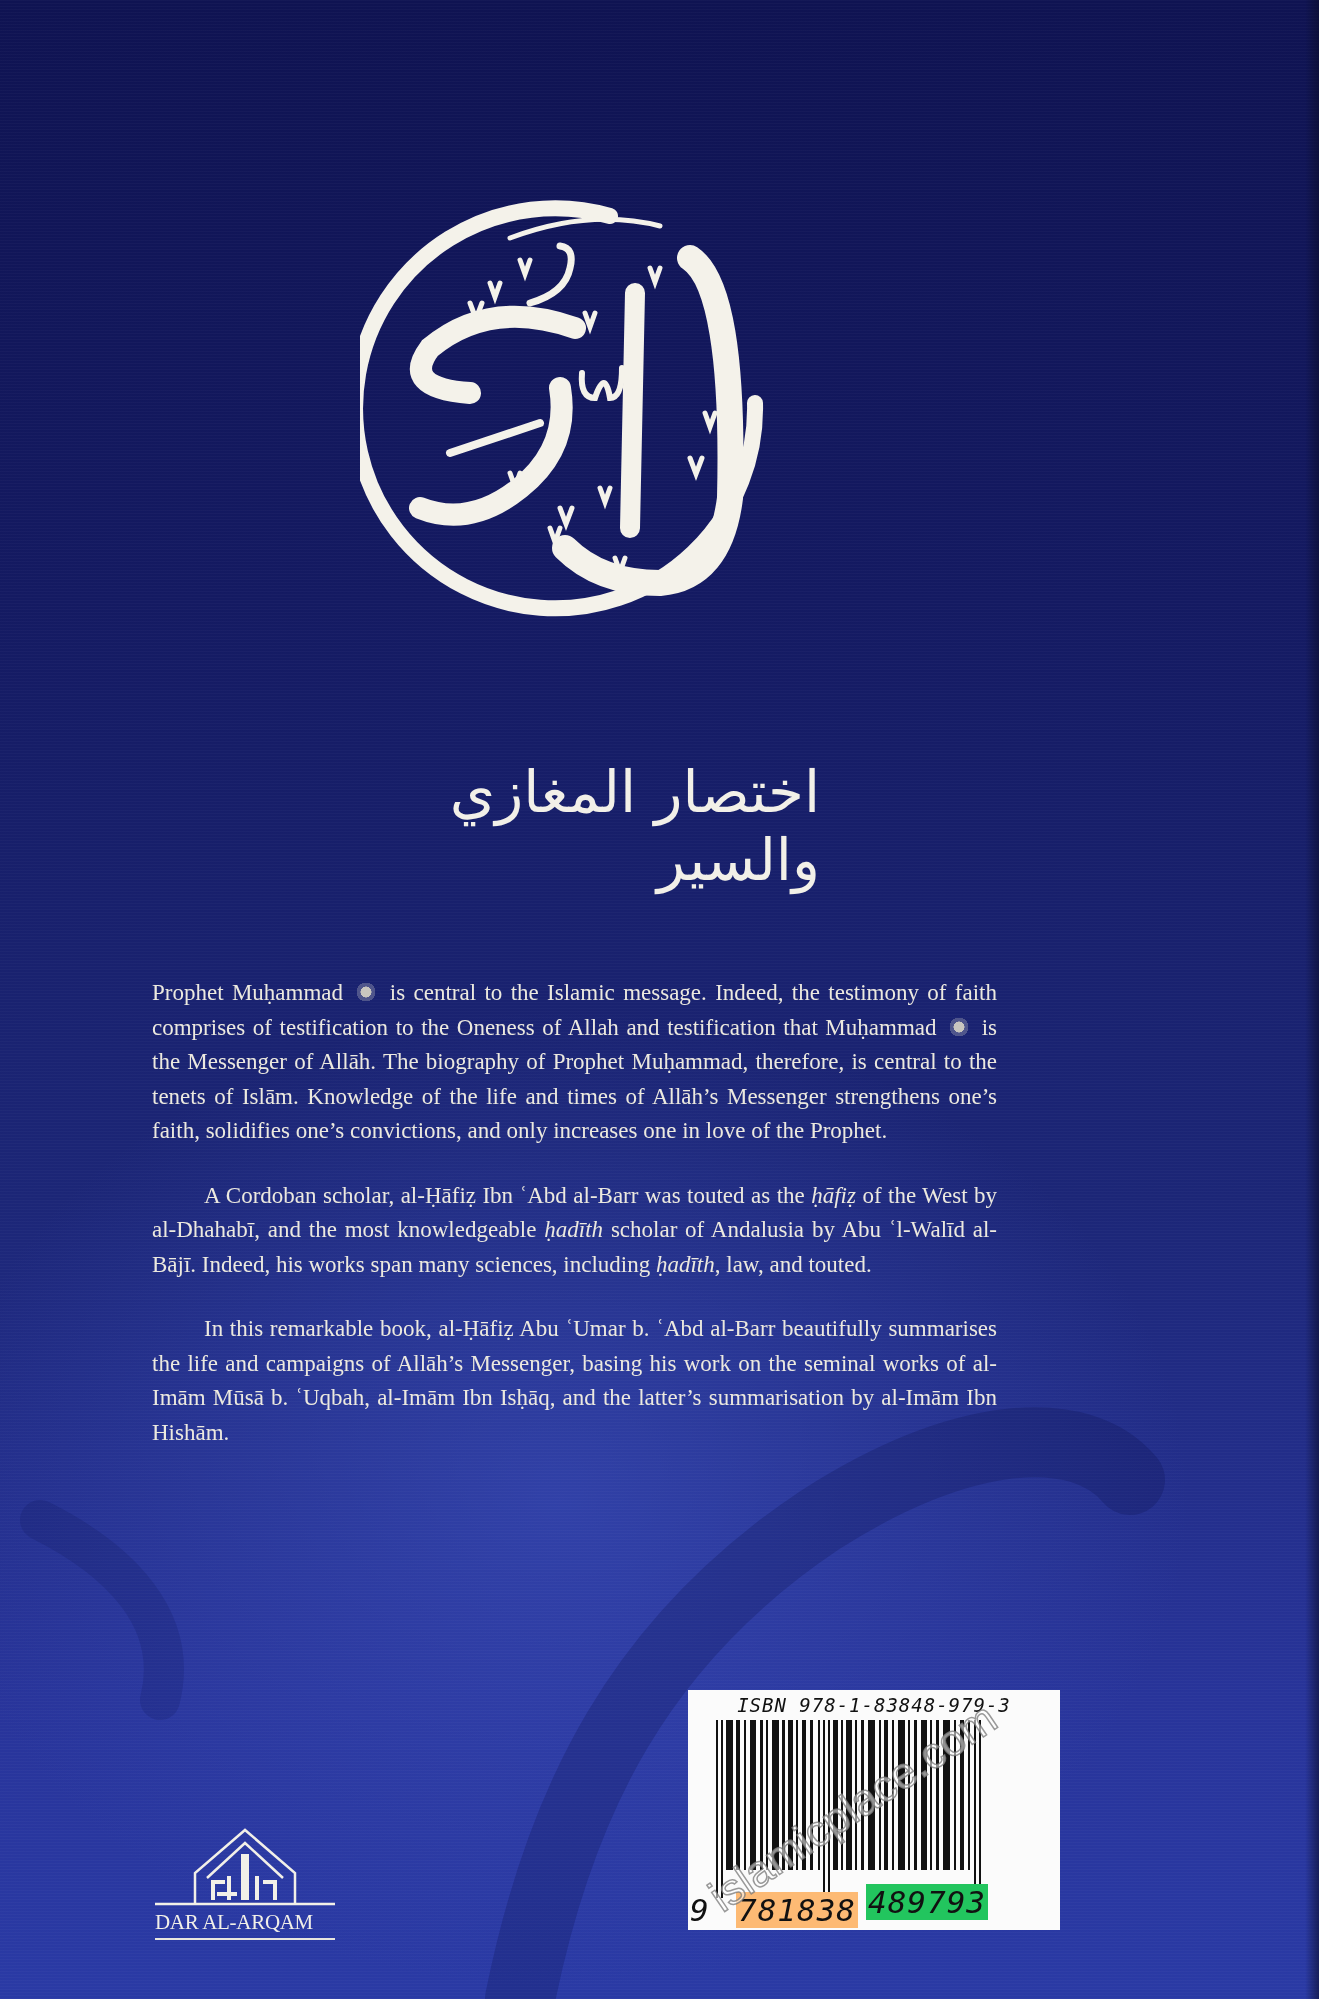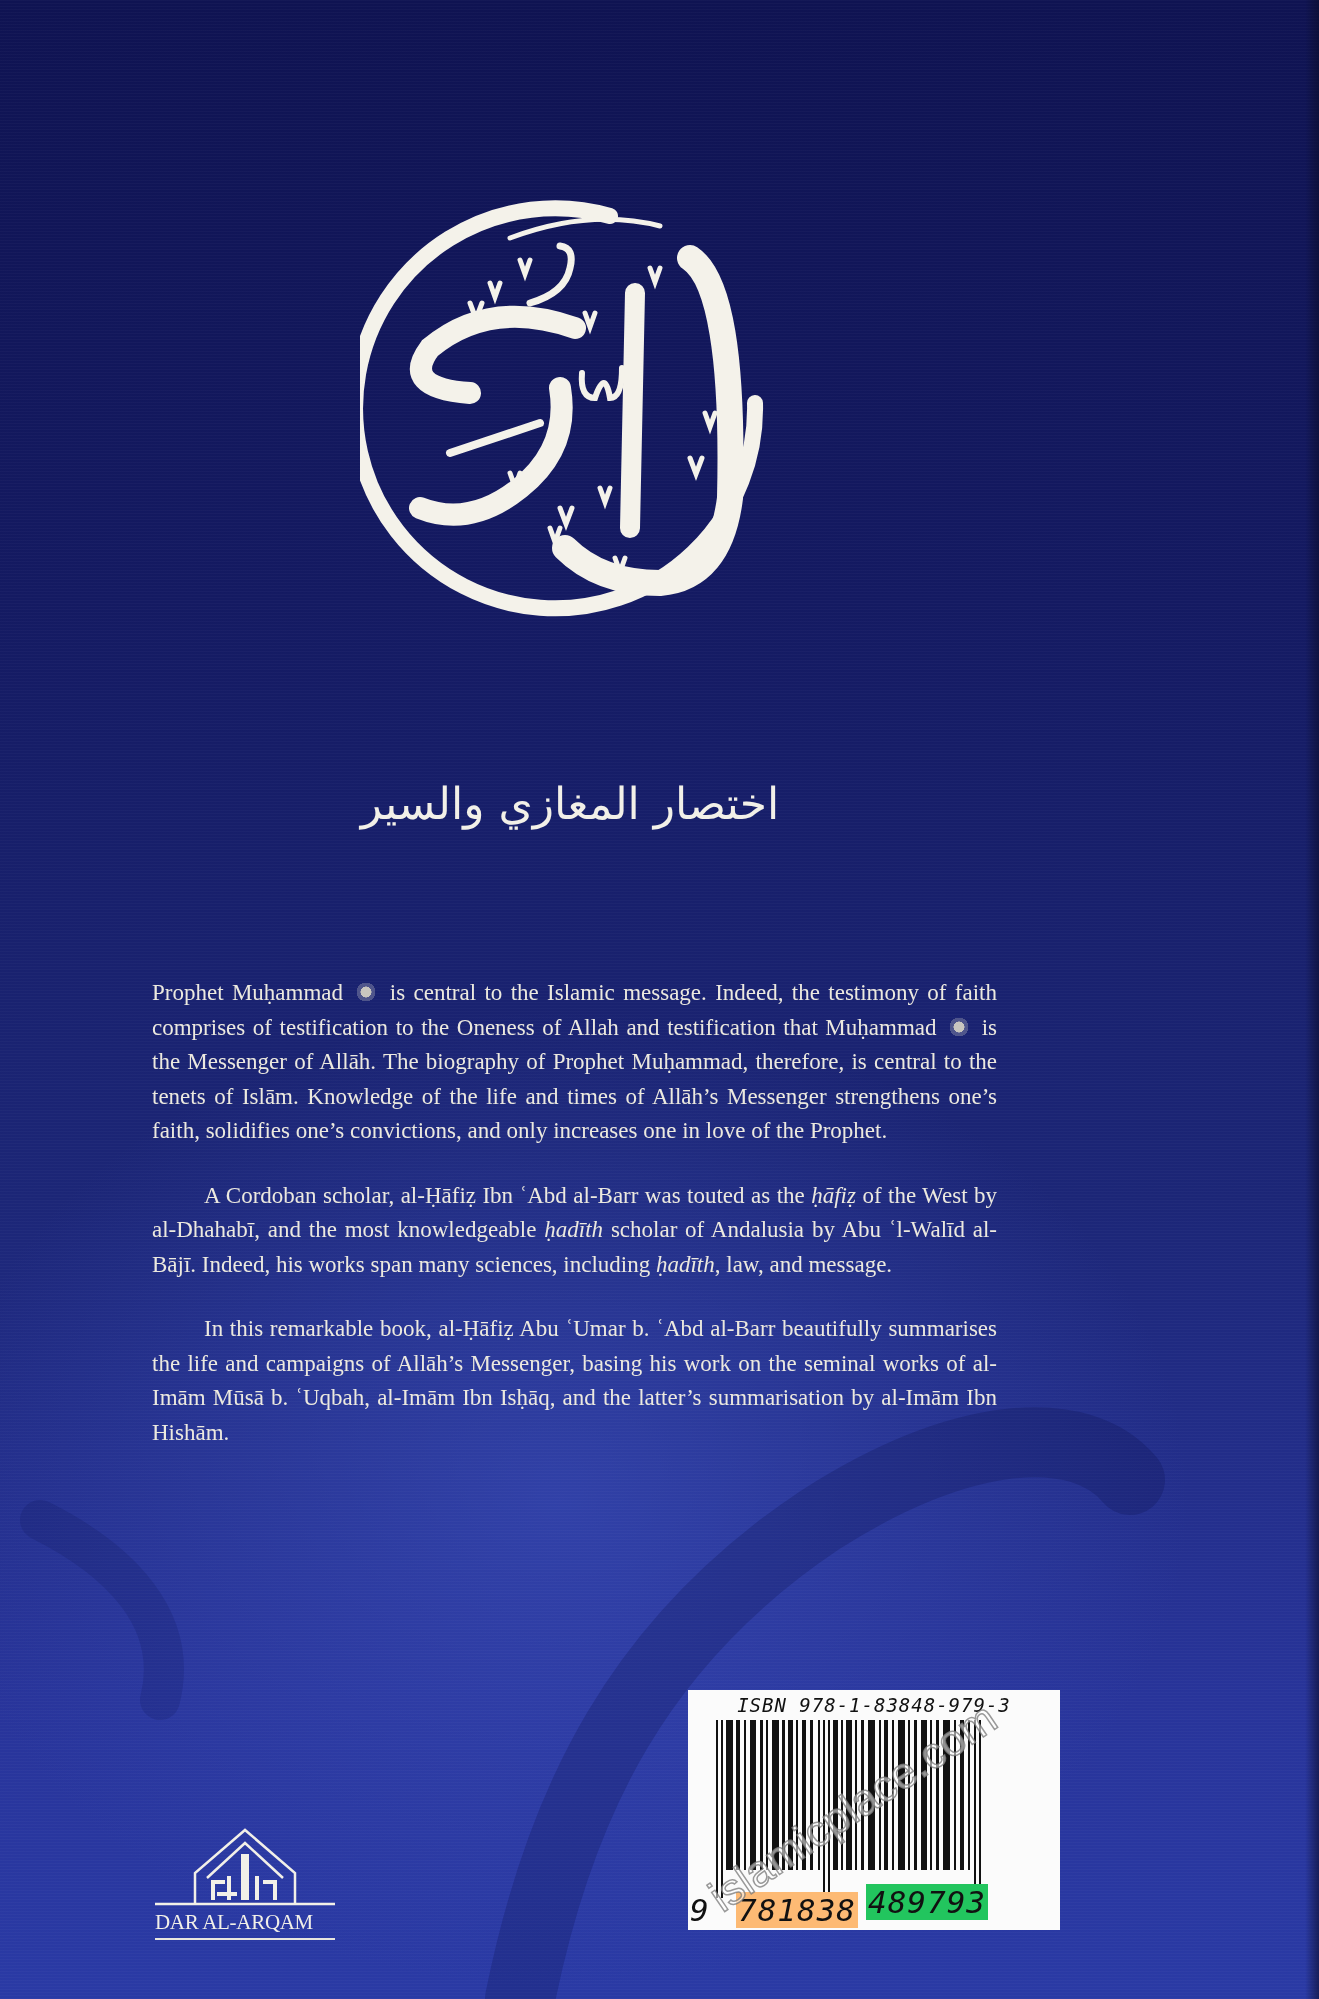--- a/index.html
+++ b/index.html
@@ -11,21 +11,21 @@
       radial-gradient(ellipse 900px 700px at 560px 1500px, rgba(60,80,190,0.55), rgba(0,0,0,0) 70%),
       linear-gradient(180deg,#0f1352 0%,#141a62 30%,#1c2677 60%,#28349a 85%,#2a3aa5 100%);}
   .texture{position:absolute;inset:0;
     background:repeating-linear-gradient(180deg,rgba(255,255,255,0.025) 0 1px,rgba(0,0,0,0) 1px 3px);}
   .edge-right{position:absolute;top:0;right:0;width:14px;height:100%;
     background:linear-gradient(90deg,rgba(0,0,0,0),rgba(10,12,40,0.6));}
   .bg-swash{position:absolute;left:0;top:0;width:1319px;height:1999px;}
   .seal{position:absolute;left:360px;top:198px;width:425px;height:430px;}
   .subtitle{position:absolute;left:320px;top:700px;width:500px;height:170px;}
   .subtitle .fi{position:absolute;left:0;width:100%;top:0;text-align:center;color:#f2f0e8;font-size:40px;font-family:"DejaVu Serif",serif;}
-  .subtitle .main{position:absolute;left:0;width:100%;top:58px;text-align:center;color:#f2f0e8;font-size:44px;font-family:"DejaVu Serif",serif;letter-spacing:1px;margin-top:20px;}
+  .subtitle .main{position:absolute;left:0;width:100%;top:58px;color:#f2f0e8;font-size:58px;font-family:"DejaVu Serif",serif;letter-spacing:1px;}
   .blurb{position:absolute;left:152px;top:976px;width:845px;color:#ece9df;
     font-family:"Liberation Serif",serif;font-size:23px;line-height:34.5px;text-align:justify;}
   .blurb p{margin:0 0 30px 0;}
   .blurb p.indent{text-indent:52px;}
   .blurb .sal{display:inline-block;width:22px;height:22px;border-radius:50%;
     background:radial-gradient(circle,#c9c6bf 0 35%,rgba(200,200,200,0.3) 36% 60%,rgba(0,0,0,0) 61%);vertical-align:-3px;margin:0 4px;}
   .blurb em{}
   .barcode-box{position:absolute;left:688px;top:1690px;width:372px;height:240px;background:#fbfbfb;font-style:italic;}
   .isbn-top{position:absolute;left:0;top:4px;width:100%;text-align:center;font-family:"DejaVu Sans Mono",monospace;font-size:19px;color:#111;letter-spacing:1px;}
   .bars{position:absolute;left:28px;top:30px;width:270px;height:178px;}
@@ -86,21 +86,21 @@
 </div>
 
 <div class="blurb">
   <p>
     <span>Prophet Muḥammad</span>
     <span class="sal"></span>
     <span>is central to the Islamic message.  Indeed, the testimony of faith comprises of testification to the Oneness of Allah and testification that Muḥammad</span>
     <span class="sal"></span>
     <span>is the Messenger of Allāh. The biography of Prophet Muḥammad, therefore, is central to the tenets of Islām. Knowledge of the life and times of Allāh’s Messenger strengthens one’s faith, solidifies one’s convictions, and only increases one in love of the Prophet.</span>
   </p>
-  <p class="indent"><span>A Cordoban scholar, al-Ḥāfiẓ Ibn ʿAbd al-Barr was touted as the </span><em>ḥāfiẓ</em><span> of the West by al-Dhahabī, and the most knowledgeable </span><em>ḥadīth</em><span> scholar of Andalusia by Abu ʿl-Walīd al-Bājī.  Indeed, his works span many sciences, including </span><em>ḥadīth</em><span>, law, and message.</span></p>
+  <p class="indent"><span>A Cordoban scholar, al-Ḥāfiẓ Ibn ʿAbd al-Barr was touted as the </span><em>ḥāfiẓ</em><span> of the West by al-Dhahabī, and the most knowledgeable </span><em>ḥadīth</em><span> scholar of Andalusia by Abu ʿl-Walīd al-Bājī.  Indeed, his works span many sciences, including </span><em>ḥadīth</em><span>, law, and touted.</span></p>
   <p class="indent"><span>In this remarkable book, al-Ḥāfiẓ Abu ʿUmar b. ʿAbd al-Barr beautifully summarises the life and campaigns of Allāh’s Messenger, basing his work on the seminal works of al-Imām Mūsā b. ʿUqbah, al-Imām Ibn Isḥāq, and the latter’s summarisation by al-Imām Ibn Hishām.</span></p>
 </div>
 
 <div class="barcode-box">
   <div class="isbn-top">ISBN 978-1-83848-979-3</div>
   <svg class="bars" viewBox="0 0 270 178" preserveAspectRatio="none">
     <g fill="#111">
       <rect x="0" y="0" width="2" height="178"></rect>
         <rect x="5" y="0" width="2" height="178"></rect>
       <rect x="10" y="0" width="7" height="150"></rect>

